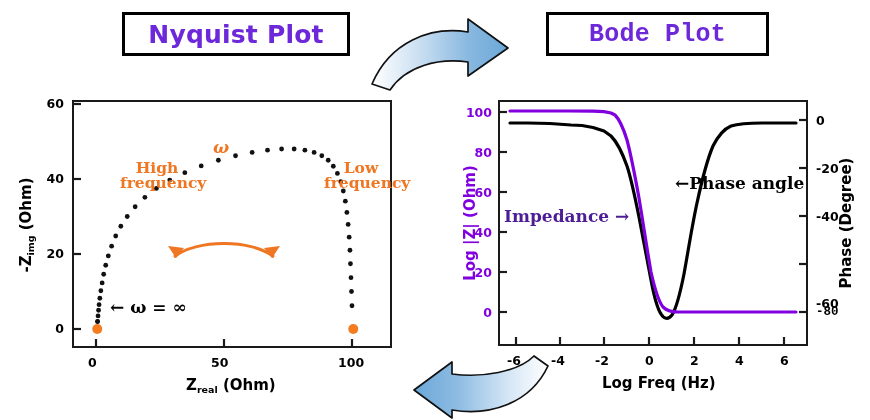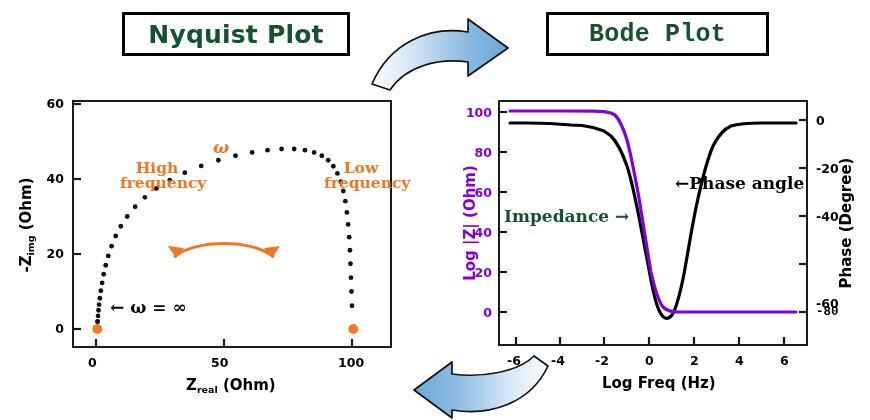--- a/index.html
+++ b/index.html
@@ -5,21 +5,21 @@
   html,body{margin:0;padding:0;background:#ffffff;}
   body{width:870px;height:420px;position:relative;overflow:hidden;
        font-family:"Liberation Sans",sans-serif;}
   .fig{position:absolute;inset:0;}
 
   
   .title-box{
     position:absolute;border:3px solid #000;background:#fff;
     display:flex;align-items:center;justify-content:center;
     font-family:"DejaVu Sans",sans-serif;font-weight:bold;
-    color:#14532d;letter-spacing:.2px;box-sizing:border-box;
+    color:#6d28d9;letter-spacing:.2px;box-sizing:border-box;
   }
   #nyquist-title{left:122px;top:12px;width:228px;height:44px;font-size:25px;}
   #bode-title{left:546px;top:12px;width:223px;height:44px;font-size:25px;font-family:Liberation Mono, monospace;}
 
   
   .frame{position:absolute;border:2.5px solid #1a1a1a;background:#fff;box-sizing:border-box;}
   #nyquist-frame{left:72px;top:100px;width:320px;height:248px;}
   #bode-frame{left:498px;top:100px;width:310px;height:246px;}
 
   svg{display:block;overflow:visible;}
@@ -35,21 +35,21 @@
            font-weight:bold;font-size:15px;color:#000;white-space:nowrap;}
   .axtitle.purple{color:#8000e0;}
   .axtitle sub{font-size:9.5px;vertical-align:baseline;position:relative;top:3px;}
   .vert{transform-origin:50% 50%;}
 
   
   .ann{position:absolute;white-space:nowrap;
        font-family:"DejaVu Serif",serif;font-weight:bold;}
   .ann.orange{color:#ef7622;font-size:15.5px;line-height:15px;text-align:center;}
   .ann.blk{color:#000000;font-size:17px;}
-  .ann.purp{color:#14532d;font-size:17px;}
+  .ann.purp{color:#4c1d95;font-size:17px;}
   .omega{font-style:italic;}
 </style>
 </head>
 <body>
 
 <div class="fig">
 
   <div class="title-box" id="nyquist-title">Nyquist Plot</div>
   <div class="title-box" id="bode-title">Bode Plot</div>
 

